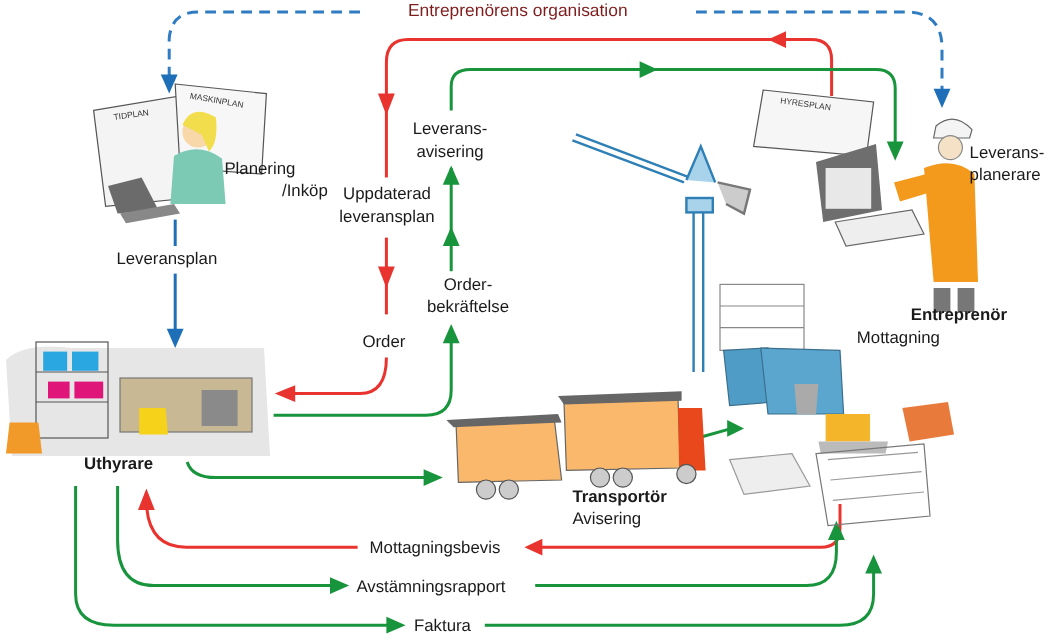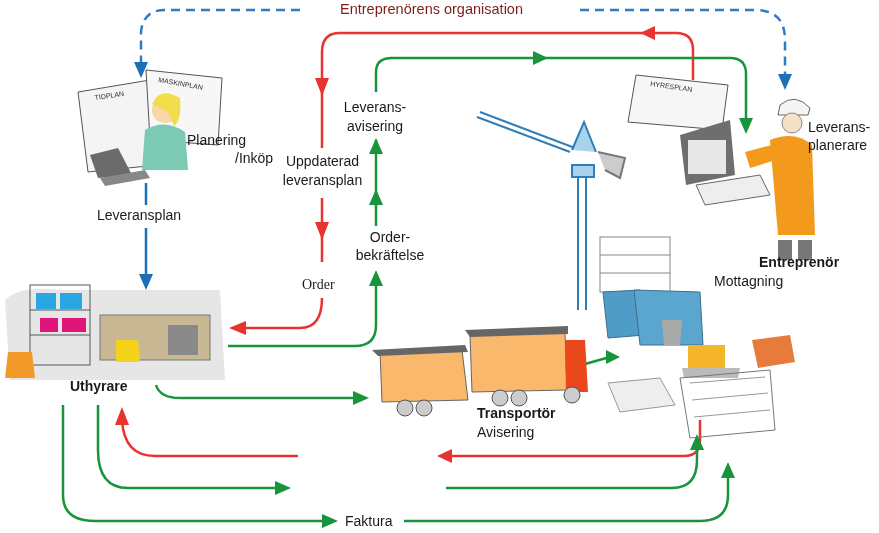--- a/index.html
+++ b/index.html
@@ -179,33 +179,35 @@
 <div class="lbl blue" style="left:340px; top:1px;">Entreprenörens organisation</div>
 
 <div class="lbl" style="left:187px; top:132px;">Planering</div>
 <div class="lbl" style="left:187px; top:150px;padding-left:48px;">/Inköp</div>
 
 <div class="lbl" style="left:97px; top:207px;">Leveransplan</div>
 
 <div class="lbl c" style="left:275px; top:153px; width:95px;">Uppdaterad</div>
 <div class="lbl c" style="left:275px; top:172px; width:95px;">leveransplan</div>
 
-<div class="lbl" style="left:302px; top:276px;font-family:Liberation Serif, serif;">Order</div>
+<div class="lbl" style="left:302px; top:276px;">Order</div>
 
 <div class="lbl c" style="left:335px; top:99px; width:80px;">Leverans-</div>
 <div class="lbl c" style="left:335px; top:118px; width:80px;">avisering</div>
 
 <div class="lbl c" style="left:345px; top:229px; width:90px;">Order-</div>
 <div class="lbl c" style="left:345px; top:247px; width:90px;">bekräftelse</div>
 
 <div class="lbl b" style="left:70px; top:378px;">Uthyrare</div>
 
 <div class="lbl b" style="left:477px; top:405px;">Transportör</div>
 <div class="lbl" style="left:477px; top:424px;">Avisering</div>
 
 <div class="lbl" style="left:808px; top:119px;">Leverans-</div>
 <div class="lbl" style="left:808px; top:137px;">planerare</div>
 
 <div class="lbl b" style="left:745px; top:254px;margin-left:14px;">Entreprenör</div>
 <div class="lbl" style="left:714px; top:273px;">Mottagning</div>
 
+<div class="lbl" style="left:308px; top:448px;">Mottagningsbevis</div>
+<div class="lbl" style="left:297px; top:480px;">Avstämningsrapport</div>
 <div class="lbl" style="left:345px; top:513px;">Faktura</div>
 </div>
 
 </body></html>

